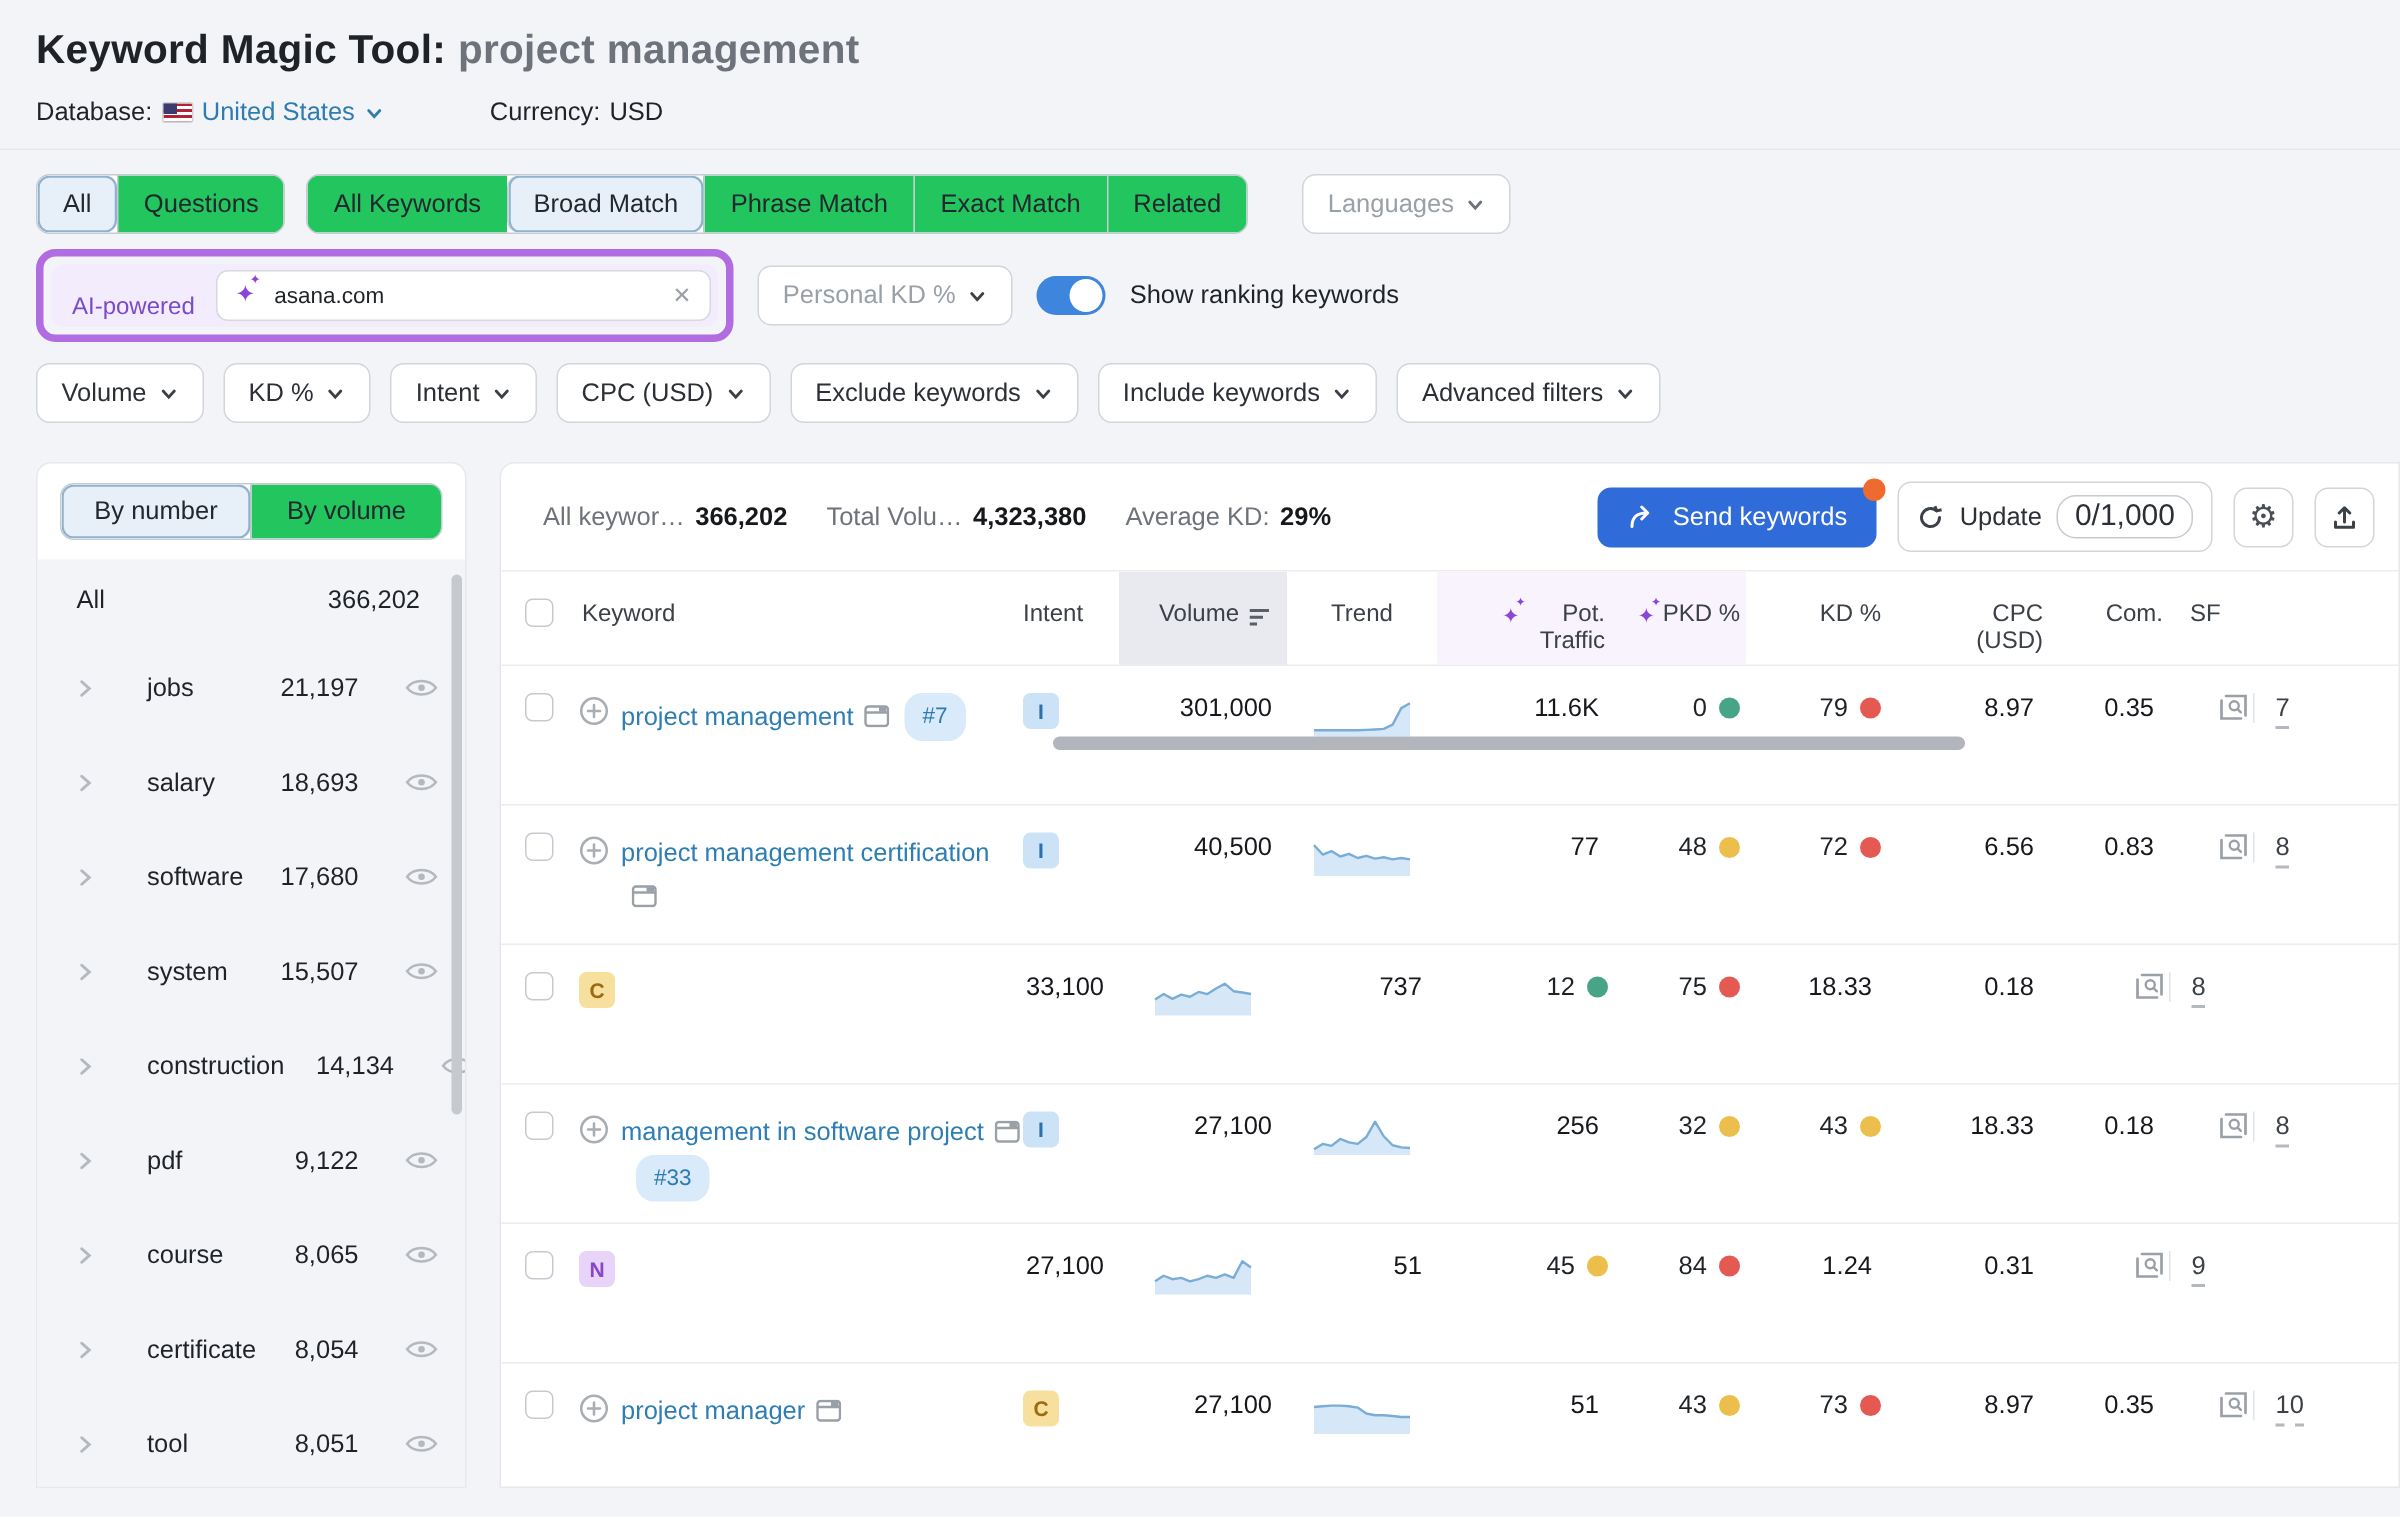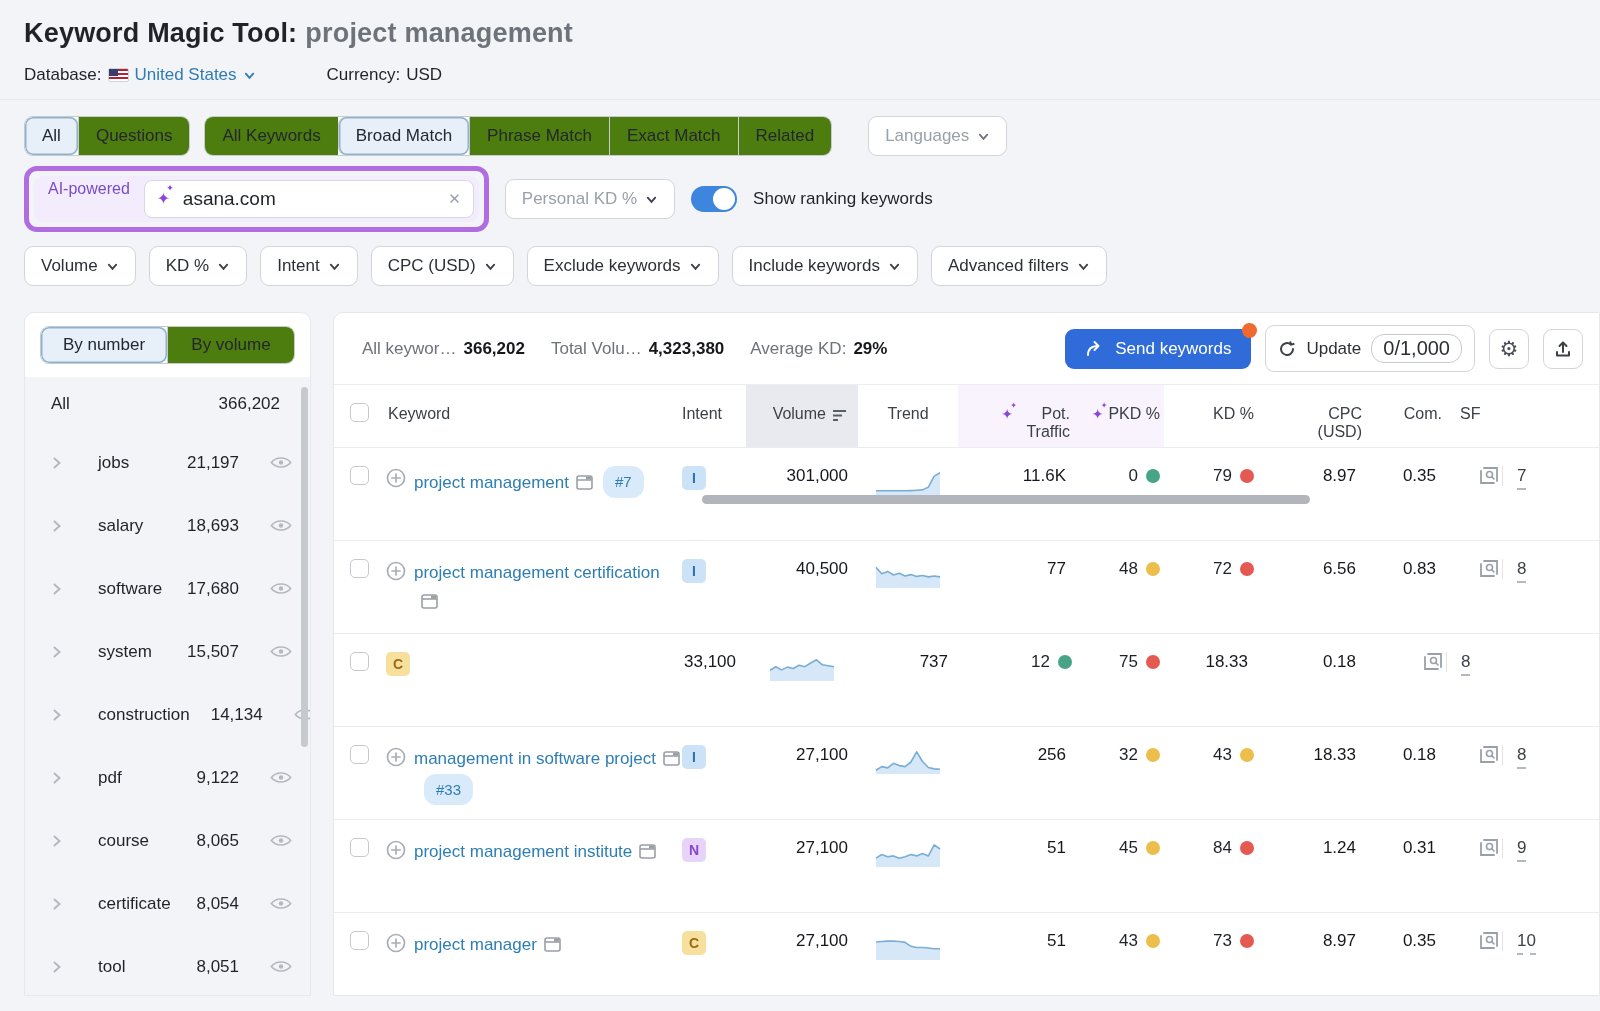--- a/index.html
+++ b/index.html
@@ -17,38 +17,38 @@
   .db-row .spacer { width:60px; }
   .flag { width:21px; height:14px; border-radius:2px; display:inline-block; position:relative;
     background:repeating-linear-gradient(#b22234 0 2px,#fff 2px 4px); border:1px solid #d0d3d8; }
   .flag::before { content:""; position:absolute; left:0; top:0; width:9px; height:7px; background:#3c3b6e; }
   .link-blue { color:#2f7cb3; }
   .chev { display:inline-block; width:12px; height:12px; }
   .chev svg { display:block; }
   
   .tabs-row { display:flex; align-items:center; gap:14px; margin:16px 24px 0; }
   .seg-group { display:flex; border:1px solid #c7cad1; border-radius:9px; background:#fff; overflow:hidden; }
-  .tab { padding:9px 17px; font-size:17px; color:#23272e; background:#4d7c0f; border:0; cursor:pointer;
+  .tab { padding:9px 17px; font-size:17px; color:#23272e; background:#22c55e; border:0; cursor:pointer;
     border-left:1px solid #c7cad1; font-family:inherit; white-space:nowrap; }
   .tab:first-child { border-left:0; }
   .tab.selected { background:#e7f0f9; box-shadow:inset 0 0 0 1.5px #8fb3cf; border-radius:8px; }
   .btn-ghost { display:flex; align-items:center; gap:8px; padding:9px 16px; font-size:17px;
     background:#fff; border:1px solid #d2d5da; border-radius:9px; color:#9aa0a8; cursor:pointer; font-family:inherit; }
   .btn-ghost.dark { color:#2c3036; }
   .langs { margin-left:22px; }
   
   .ai-row { display:flex; align-items:center; gap:16px; margin:10px 24px 0; }
   .ai-annotation { border:5px solid #b06ce0; border-radius:13px; padding:5px; background:transparent; }
-  .ai-pill { display:flex; align-items:flex-start; background:#f3ecfc; border-radius:9px; padding:4px 5px 4px 0; }
+  .ai-pill { display:flex; align-items:flex-end; background:#f3ecfc; border-radius:9px; padding:4px 5px 4px 0; }
   .ai-label { color:#7a4bc8; font-size:16px; padding:0 14px; white-space:nowrap; }
   .ai-input-wrap { display:flex; align-items:center; gap:8px; background:#fff; border:1px solid #d6d9de;
     border-radius:8px; padding:7px 12px; width:330px; }
   .sparkle { color:#8b46d9; font-size:16px; position:relative; line-height:1; width:18px; }
   .sparkle::after { content:"✦"; position:absolute; top:-7px; right:1px; font-size:9px; }
-  .ai-input { border:0; outline:0; font-size:19px; flex:1; font-family:inherit; color:#1f2328; background:transparent; }
+  .ai-input { border:0; outline:0; font-size:15px; flex:1; font-family:inherit; color:#1f2328; background:transparent; }
   .clear-x { color:#9aa0a8; font-size:15px; cursor:pointer; border:0; background:none; }
   .toggle { width:46px; height:26px; border-radius:13px; background:#3d85dd; position:relative; cursor:pointer; border:0; }
   .toggle::after { content:""; position:absolute; right:2px; top:2px; width:22px; height:22px; border-radius:50%; background:#fff; }
   .toggle-label { font-size:17px; }
   
   .filters-row { display:flex; gap:13px; margin:14px 24px 0; }
   
   .content { display:flex; gap:22px; margin:26px 0 0 24px; height:684px; }
   .card { background:#fff; border:1px solid #e7e8ec; border-radius:10px 10px 0 0; }
   
@@ -631,33 +631,20 @@
                 <circle cx="11.5" cy="8.5" r="3" fill="none" stroke="#9aa0a8" stroke-width="1.6"></circle>
                 <path d="M13.7 10.7 l2.2 2.2" stroke="#9aa0a8" stroke-width="1.6" stroke-linecap="round"></path>
               </svg>
             </div>
             <div class="cell-sf"><span class="sf-val">8</span></div>
           </div>
           <div class="trow">
             <div class="cell-check">
               <div class="checkbox"></div>
             </div>
-            <div class="kw-cell">
-              <span class="plus-ic">
-                <svg width="20" height="20" viewBox="0 0 20 20">
-                  <circle cx="10" cy="10" r="8.5" fill="none" stroke="#a9aeb5" stroke-width="1.7"></circle>
-                  <path d="M10 6 v8 M6 10 h8" stroke="#a9aeb5" stroke-width="1.7" stroke-linecap="round"></path>
-                </svg>
-              </span>
-              <span class="kw-text"><span class="kw-label">project management institute</span><span class="serp-ic"><svg width="17" height="15" viewBox="0 0 17 15">
-                    <rect x="1" y="1" width="15" height="13" rx="2" fill="none" stroke="#9aa0a8" stroke-width="1.6"></rect>
-                    <path d="M1 5 h15" stroke="#9aa0a8" stroke-width="1.6"></path>
-                    <rect x="10" y="1.5" width="5" height="3" fill="#9aa0a8"></rect>
-                  </svg></span></span>
-            </div>
             <div>
               <span class="intent-badge intent-N">N</span>
             </div>
             <div class="num">27,100</div>
             <div class="cell-trend">
               <svg width="66" height="28" viewBox="0 0 66 28">
                 <polygon points="1,27 1.0,18.2 6.8,14.5 12.6,16.8 18.5,15.9 24.3,18.2 30.1,16.8 35.9,14.5 41.7,15.9 47.5,13.6 53.4,15.9 59.2,4.8 65.0,9.0 65,27" fill="#d6e8f8"></polygon>
                 <polyline points="1.0,18.2 6.8,14.5 12.6,16.8 18.5,15.9 24.3,18.2 30.1,16.8 35.9,14.5 41.7,15.9 47.5,13.6 53.4,15.9 59.2,4.8 65.0,9.0" fill="none" stroke="#7aadd6" stroke-width="1.6" stroke-linejoin="round"></polyline>
               </svg>
             </div>

